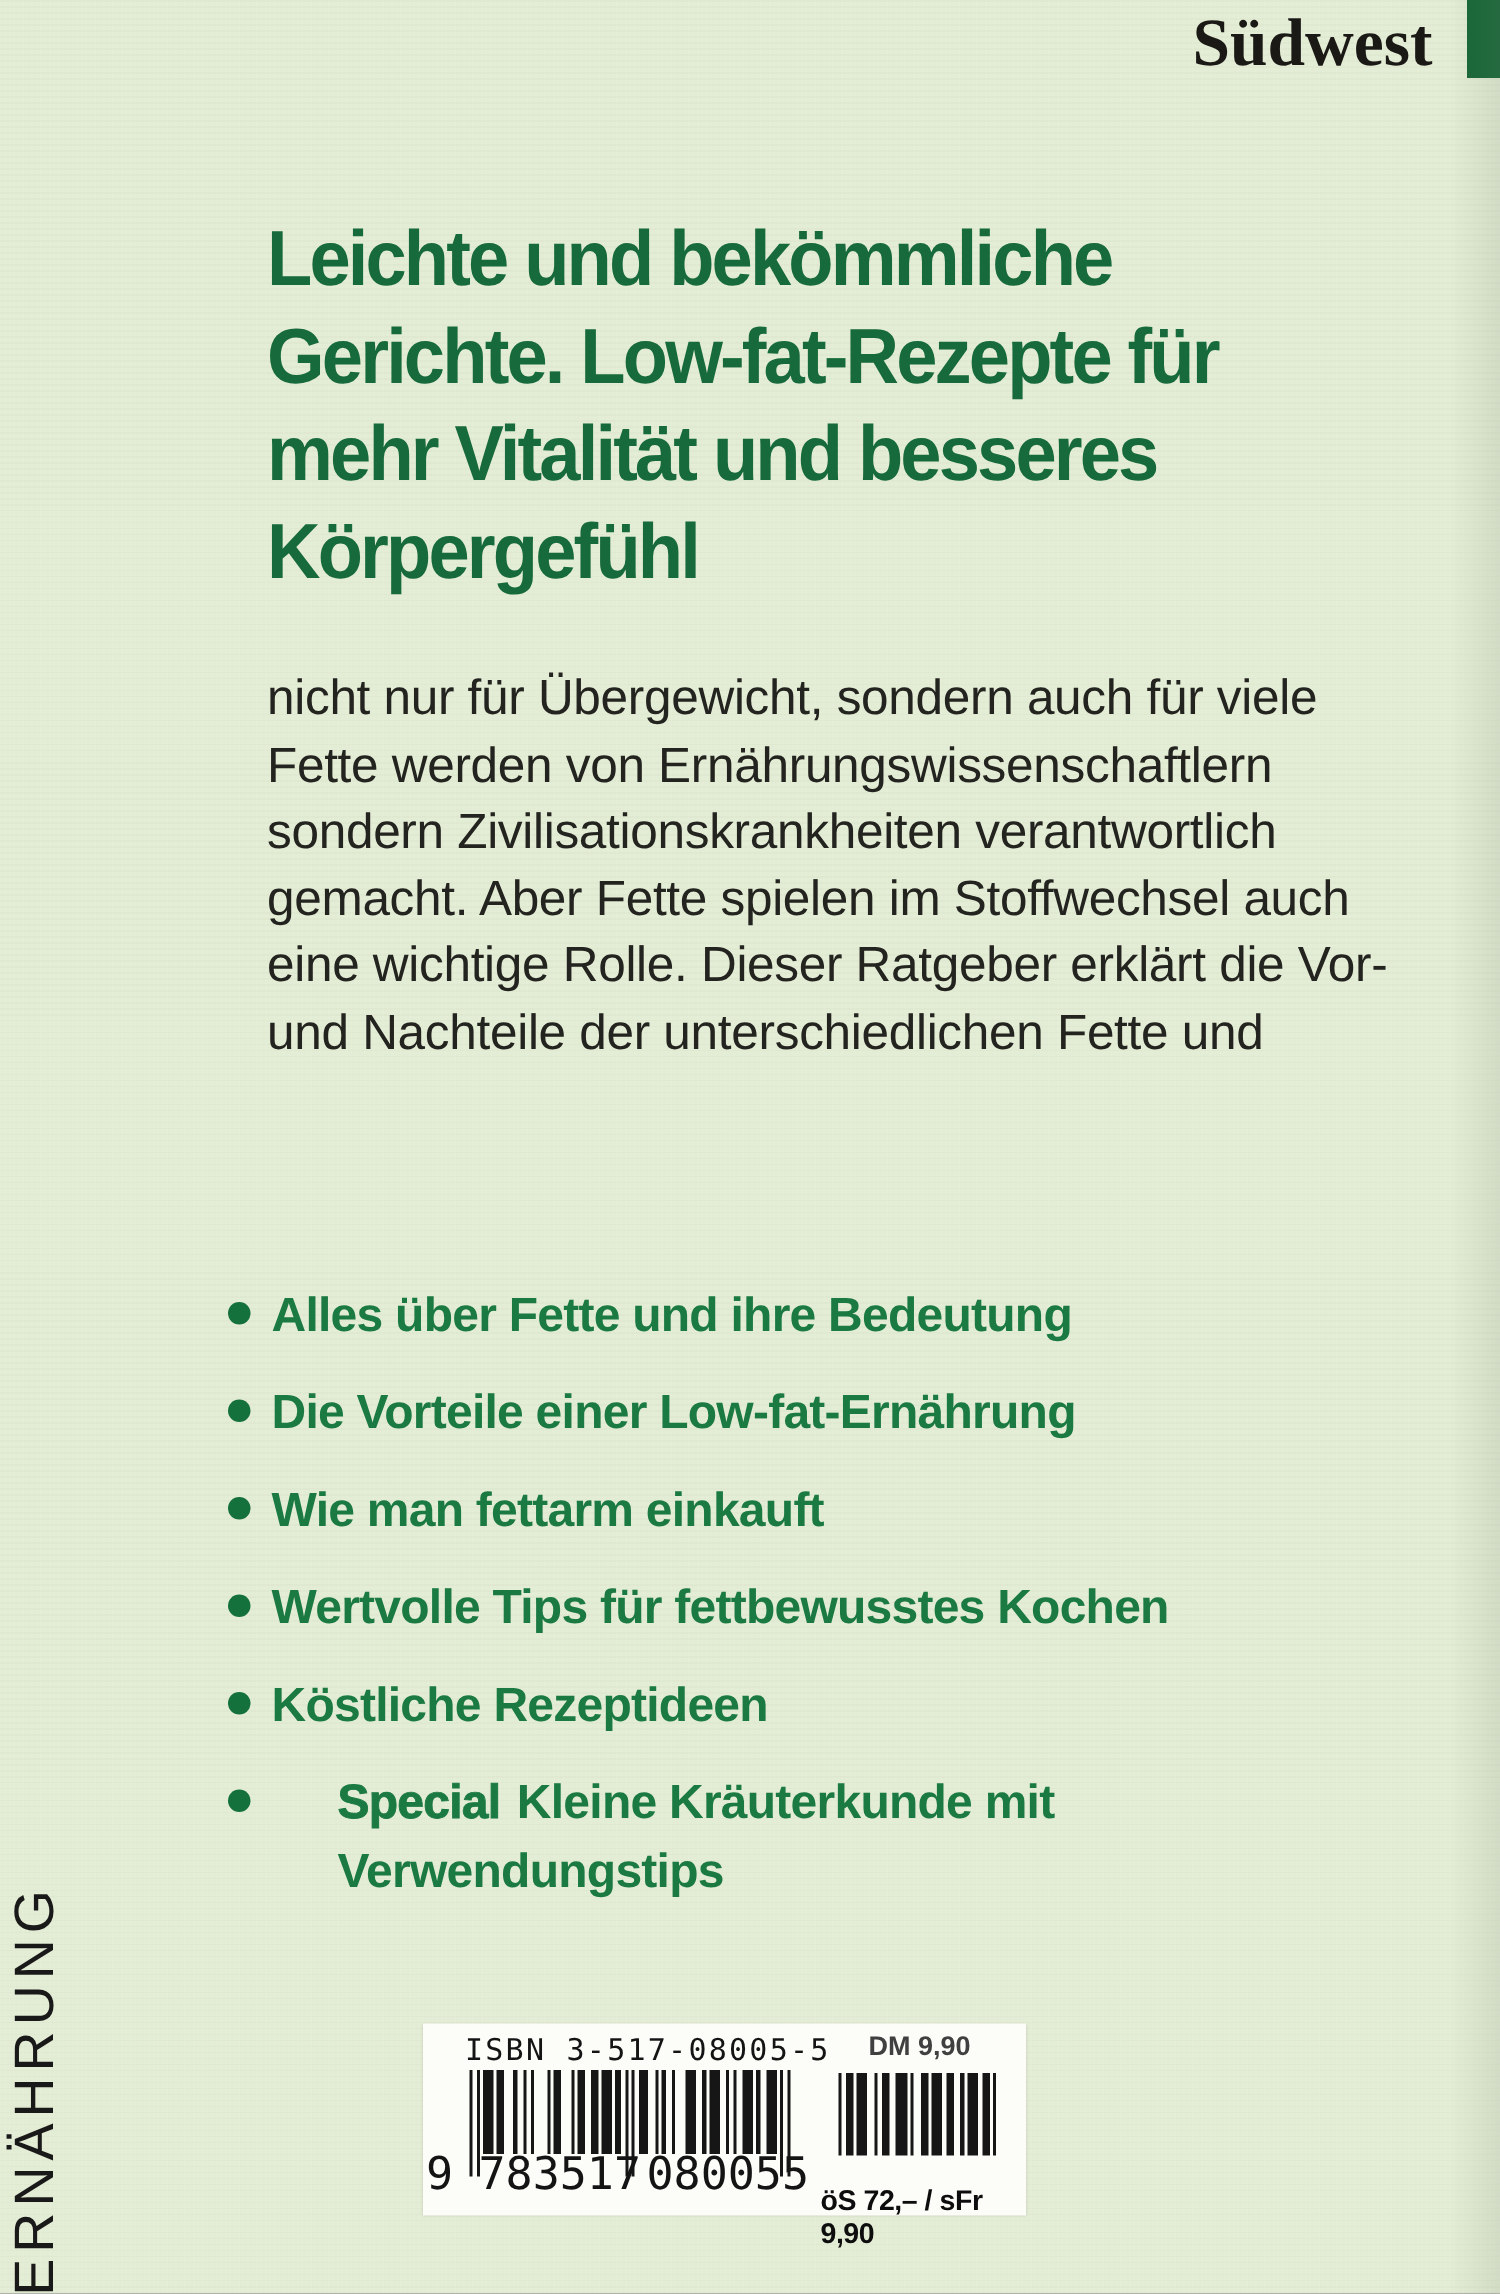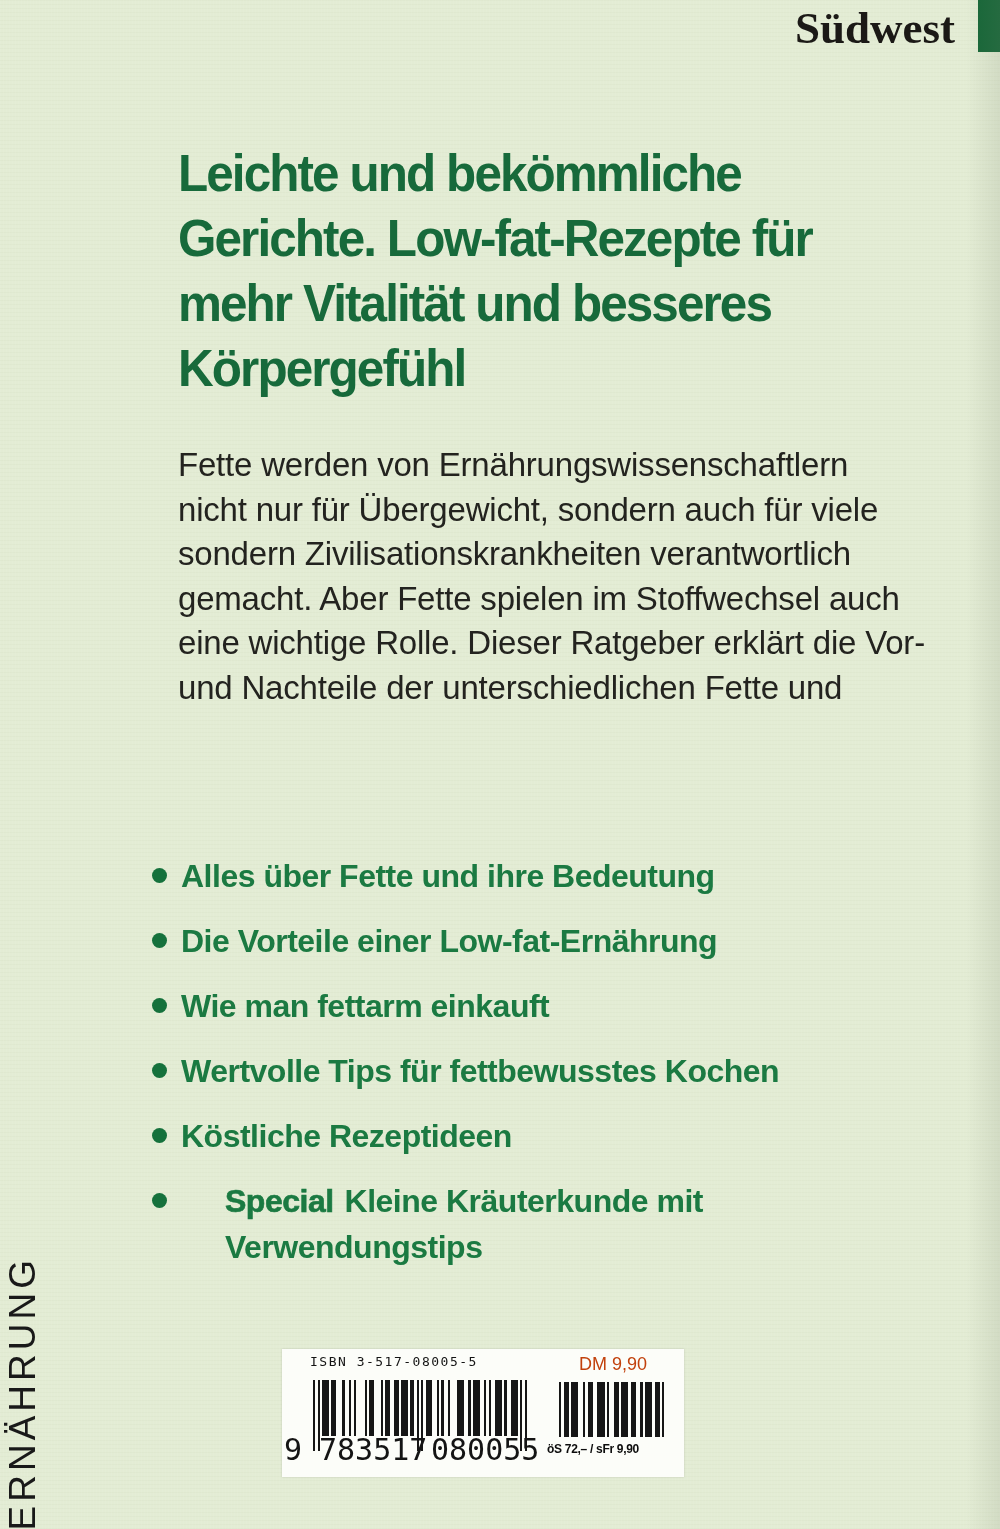--- a/index.html
+++ b/index.html
@@ -48,57 +48,57 @@
   .spine span {
     writing-mode:vertical-rl; transform:rotate(180deg);
     font-size:37px; letter-spacing:4px; color:#191919;
   }
   .barcode-panel {
     position:absolute; left:282px; top:1349px; width:402px; height:128px;
     background:#fcfdf9; box-shadow:0 0 2px rgba(0,0,0,.15);
   }
   .isbn {
     position:absolute; left:28px; top:5px;
-    font-family:"DejaVu Sans Mono", monospace; font-size:13px; letter-spacing:1.5px; color:#141414;
+    font-family:"DejaVu Sans Mono", monospace; font-size:20px; letter-spacing:1.5px; color:#141414;
   }
   .ean { position:absolute; left:31px; top:31px; width:214px; height:56px; }
   .bars { display:flex; align-items:flex-start; }
   .bars div { flex:none; }
   .bar { background:#161616; }
   .gap { background:transparent; }
   .ean-digit {
     position:absolute; top:57px;
     font-family:"DejaVu Sans Mono", monospace; font-size:30px; line-height:26px; color:#141414;
   }
   .d-nine { left:-29px; }
   .d-g1 { left:6px; }
   .d-g2 { left:118px; }
-  .price-top { position:absolute; left:297px; top:5px; font-weight:normal; font-size:18px; color:#c2410c; }
+  .price-top { position:absolute; left:297px; top:5px; font-weight:bold; font-size:18px; color:#404040; }
   .addon { position:absolute; left:277px; top:33px; }
-  .price-bottom { position:absolute; left:265px; top:93px; font-weight:bold; font-size:12px; letter-spacing:-0.3px; color:#0d0d0d; }
+  .price-bottom { position:absolute; left:265px; top:108px; font-weight:bold; font-size:19px; letter-spacing:-0.3px; color:#0d0d0d; }
 </style>
 </head>
 <body>
 
 <div class="cover">
 
   <div class="brand-bar"></div>
 
   <div class="publisher">Südwest</div>
 
   <div class="headline">
     <div>Leichte und bekömmliche</div>
     <div>Gerichte. Low-fat-Rezepte für</div>
     <div>mehr Vitalität und besseres</div>
     <div>Körpergefühl</div>
   </div>
 
   <div class="description">
+    <div>nicht nur für Übergewicht, sondern auch für viele</div>
     <div>Fette werden von Ernährungswissenschaftlern</div>
-    <div>nicht nur für Übergewicht, sondern auch für viele</div>
     <div>sondern Zivilisationskrankheiten verantwortlich</div>
     <div>gemacht. Aber Fette spielen im Stoffwechsel auch</div>
     <div>eine wichtige Rolle. Dieser Ratgeber erklärt die Vor-</div>
     <div>und Nachteile der unterschiedlichen Fette und</div>
   </div>
 
   <ul class="features">
     <li>
       <span class="dot"></span>
       <span class="li-text">Alles über Fette und ihre Bedeutung</span>

